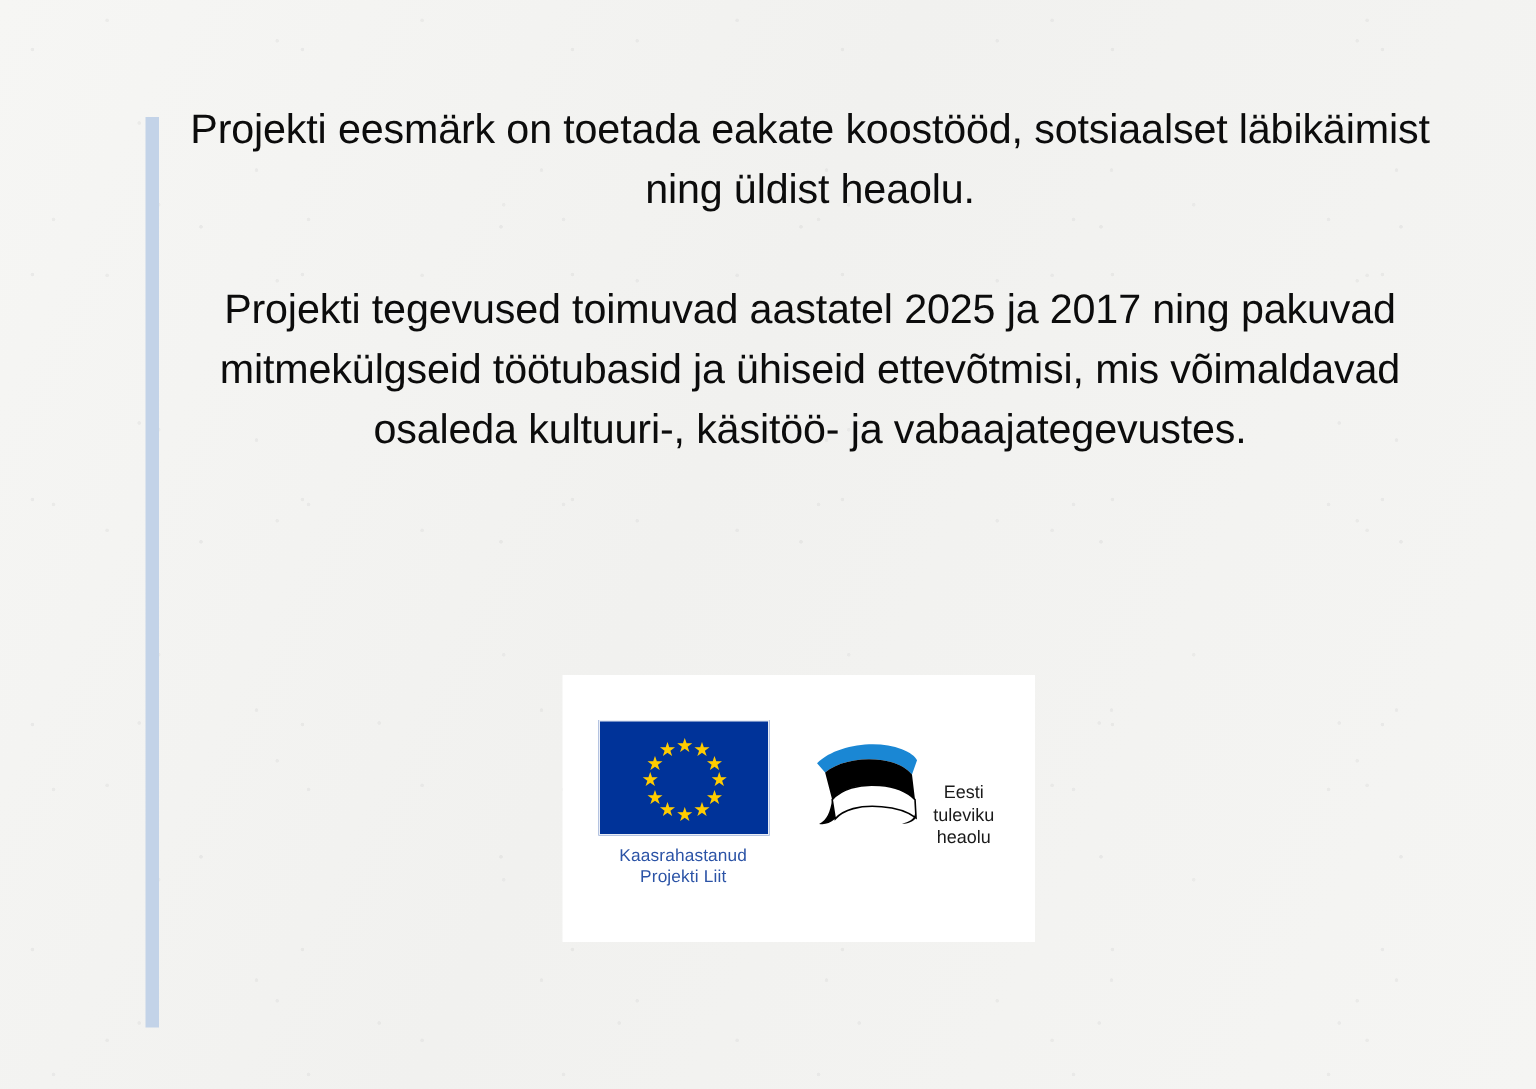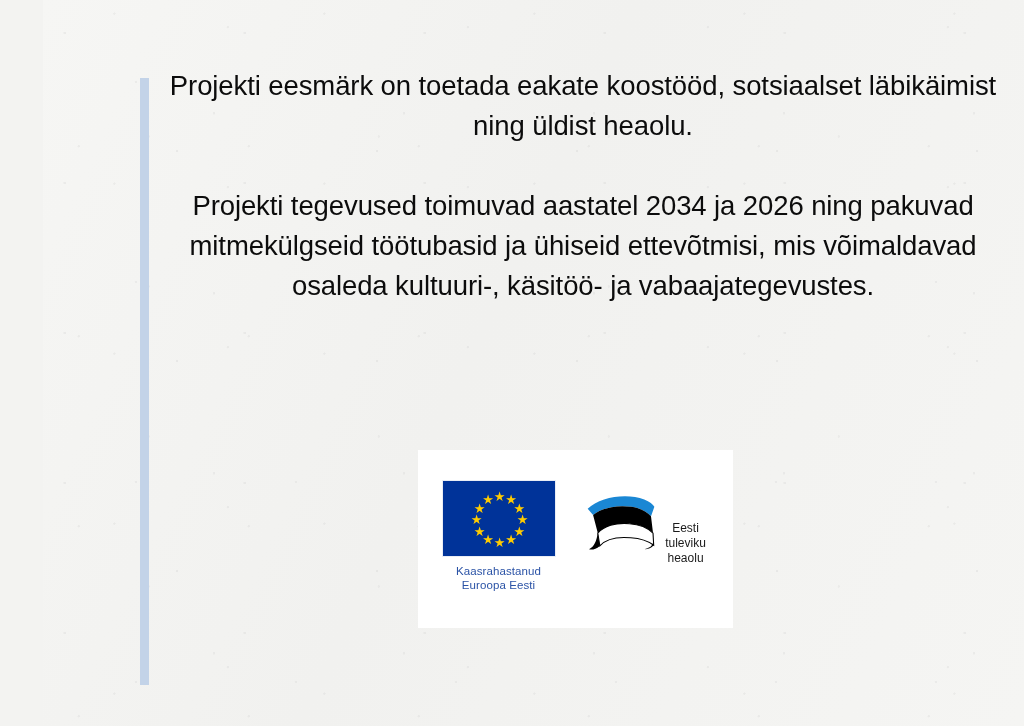--- a/index.html
+++ b/index.html
@@ -26,21 +26,20 @@
       radial-gradient(circle at 34% 8%,  rgba(150,150,150,0.10) 0 1px, transparent 1.4px),
       radial-gradient(circle at 58% 41%, rgba(165,165,165,0.12) 0 1px, transparent 1.4px),
       radial-gradient(circle at 77% 17%, rgba(150,150,150,0.10) 0 1px, transparent 1.4px),
       radial-gradient(circle at 90% 63%, rgba(160,160,160,0.12) 0 1px, transparent 1.4px),
       radial-gradient(circle at 21% 77%, rgba(155,155,155,0.11) 0 1px, transparent 1.4px),
       radial-gradient(circle at 46% 91%, rgba(160,160,160,0.10) 0 1px, transparent 1.4px),
       radial-gradient(circle at 67% 72%, rgba(150,150,150,0.12) 0 1px, transparent 1.4px),
       linear-gradient(115deg, #f6f6f4 0%, #f1f1ef 45%, #f5f5f3 100%);
     background-size: 180px 150px, 210px 170px, 160px 200px, 240px 160px,
                      190px 180px, 170px 190px, 230px 150px, 200px 210px, 100% 100%;
-    margin-left: 43px;
   }
 
   
   #accent-bar {
     position: absolute;
     left: 97px;
     top: 78px;
     width: 9px;
     height: 607px;
     background-color: #c3d3e8;
@@ -138,21 +137,21 @@
 </style>
 </head>
 <body>
 
 <div id="page">
 
   <div id="accent-bar"></div>
 
   <div id="body-text">
     <p class="para">Projekti eesmärk on toetada eakate koostööd, sotsiaalset läbikäimist ning üldist heaolu.</p>
-    <p class="para">Projekti tegevused toimuvad aastatel 2034 ja 2026 ning pakuvad mitmekülgseid töötubasid ja ühiseid ettevõtmisi, mis võimaldavad osaleda kultuuri-, käsitöö- ja vabaajategevustes.</p>
+    <p class="para">Projekti tegevused toimuvad aastatel 2025 ja 2017 ning pakuvad mitmekülgseid töötubasid ja ühiseid ettevõtmisi, mis võimaldavad osaleda kultuuri-, käsitöö- ja vabaajategevustes.</p>
   </div>
 
   <div id="logo-panel">
 
     <div class="eu-lockup">
       <div class="eu-flag" id="eu-flag">
           <span class="star" style="left: 57px; top: 15.5px; color: rgb(255, 204, 0);">★</span>
           <span class="star" style="left: 68.5px; top: 18.5814px; color: rgb(255, 204, 0);">★</span>
           <span class="star" style="left: 76.9186px; top: 27px; color: rgb(255, 204, 0);">★</span>
           <span class="star" style="left: 80px; top: 38.5px; color: rgb(255, 204, 0);">★</span>
@@ -160,21 +159,21 @@
           <span class="star" style="left: 68.5px; top: 58.4186px; color: rgb(255, 204, 0);">★</span>
           <span class="star" style="left: 57px; top: 61.5px; color: rgb(255, 204, 0);">★</span>
           <span class="star" style="left: 45.5px; top: 58.4186px; color: rgb(255, 204, 0);">★</span>
           <span class="star" style="left: 37.0814px; top: 50px; color: rgb(255, 204, 0);">★</span>
           <span class="star" style="left: 34px; top: 38.5px; color: rgb(255, 204, 0);">★</span>
           <span class="star" style="left: 37.0814px; top: 27px; color: rgb(255, 204, 0);">★</span>
           <span class="star" style="left: 45.5px; top: 18.5814px; color: rgb(255, 204, 0);">★</span>
         </div>
       <div class="eu-caption">
         <div>Kaasrahastanud</div>
-        <div>Euroopa Eesti</div>
+        <div>Projekti Liit</div>
       </div>
     </div>
 
     <div class="ee-lockup">
       <svg class="ee-mark" viewBox="0 0 110 86">
 
         <path d="M4 22 C22 4 62 -2 88 8 C96 11 101 15 103 19 L98 33 C92 26 82 21 69 19 C48 16 26 20 12 31 Z" fill="#1a87d4"></path>
 
         <path d="M12 31 C26 20 48 16 69 19 C82 21 92 26 98 33 L101 58 C93 50 80 45 66 44 C45 42 28 48 19 58 Z" fill="#000000"></path>
 

